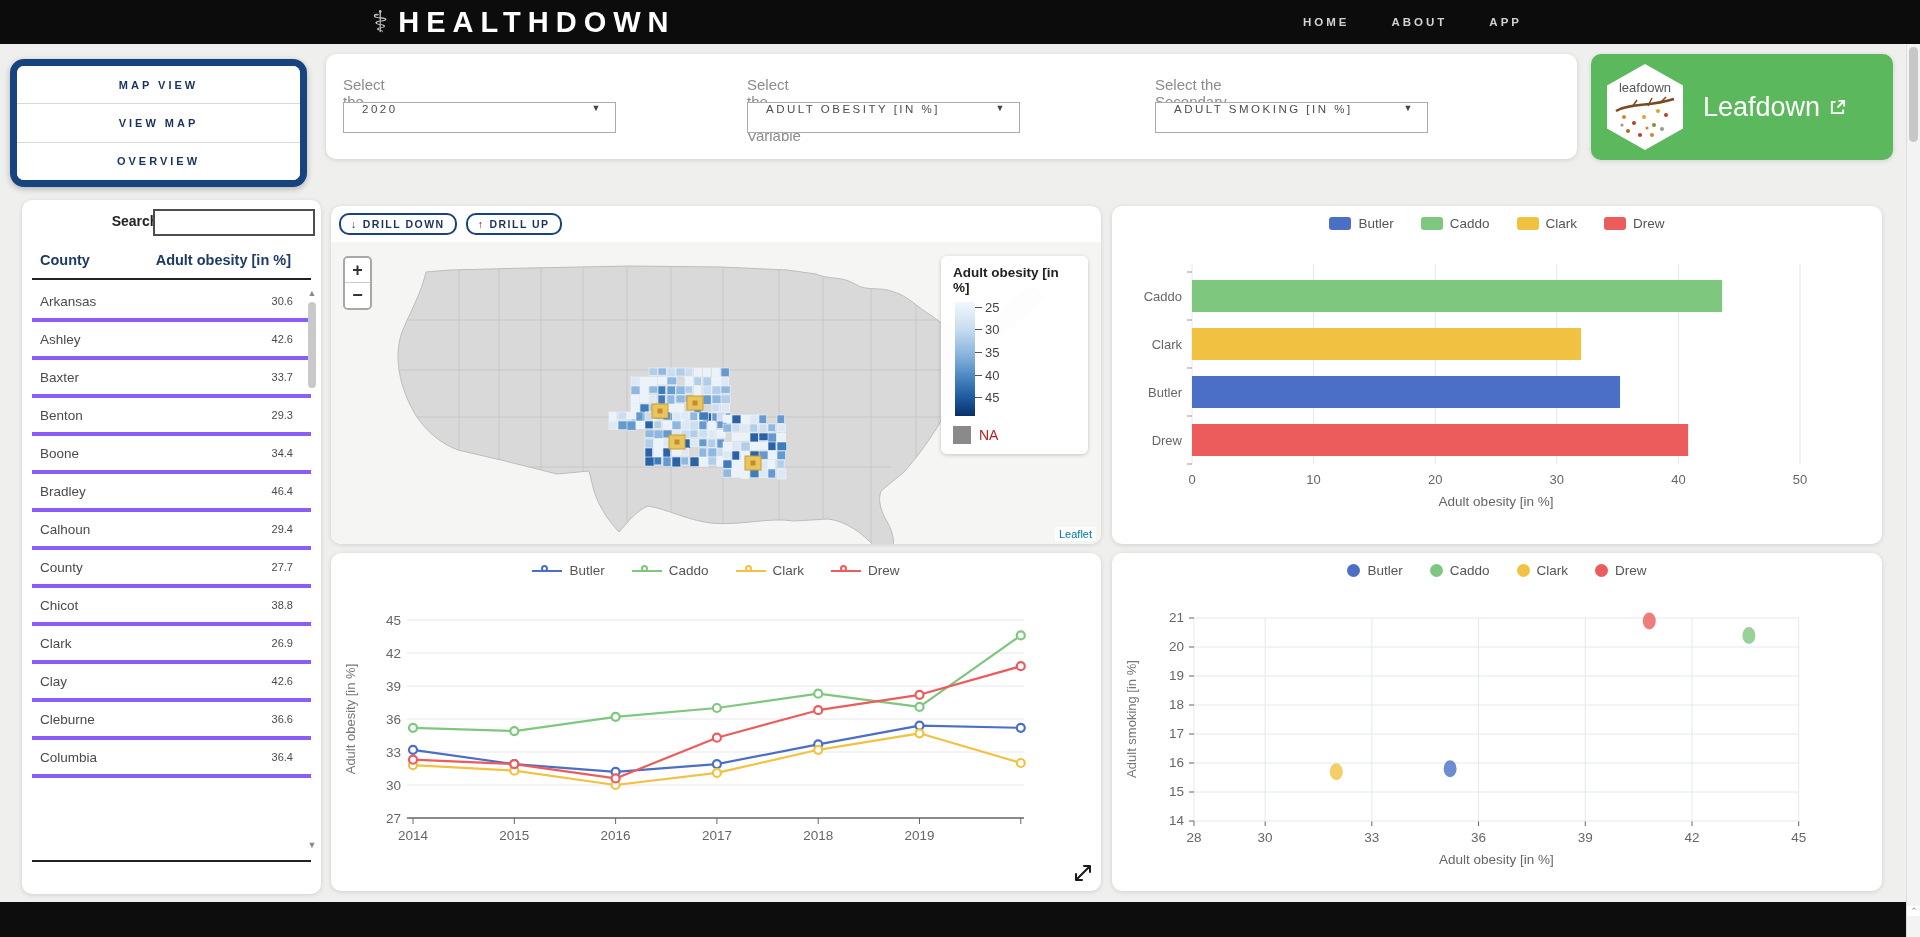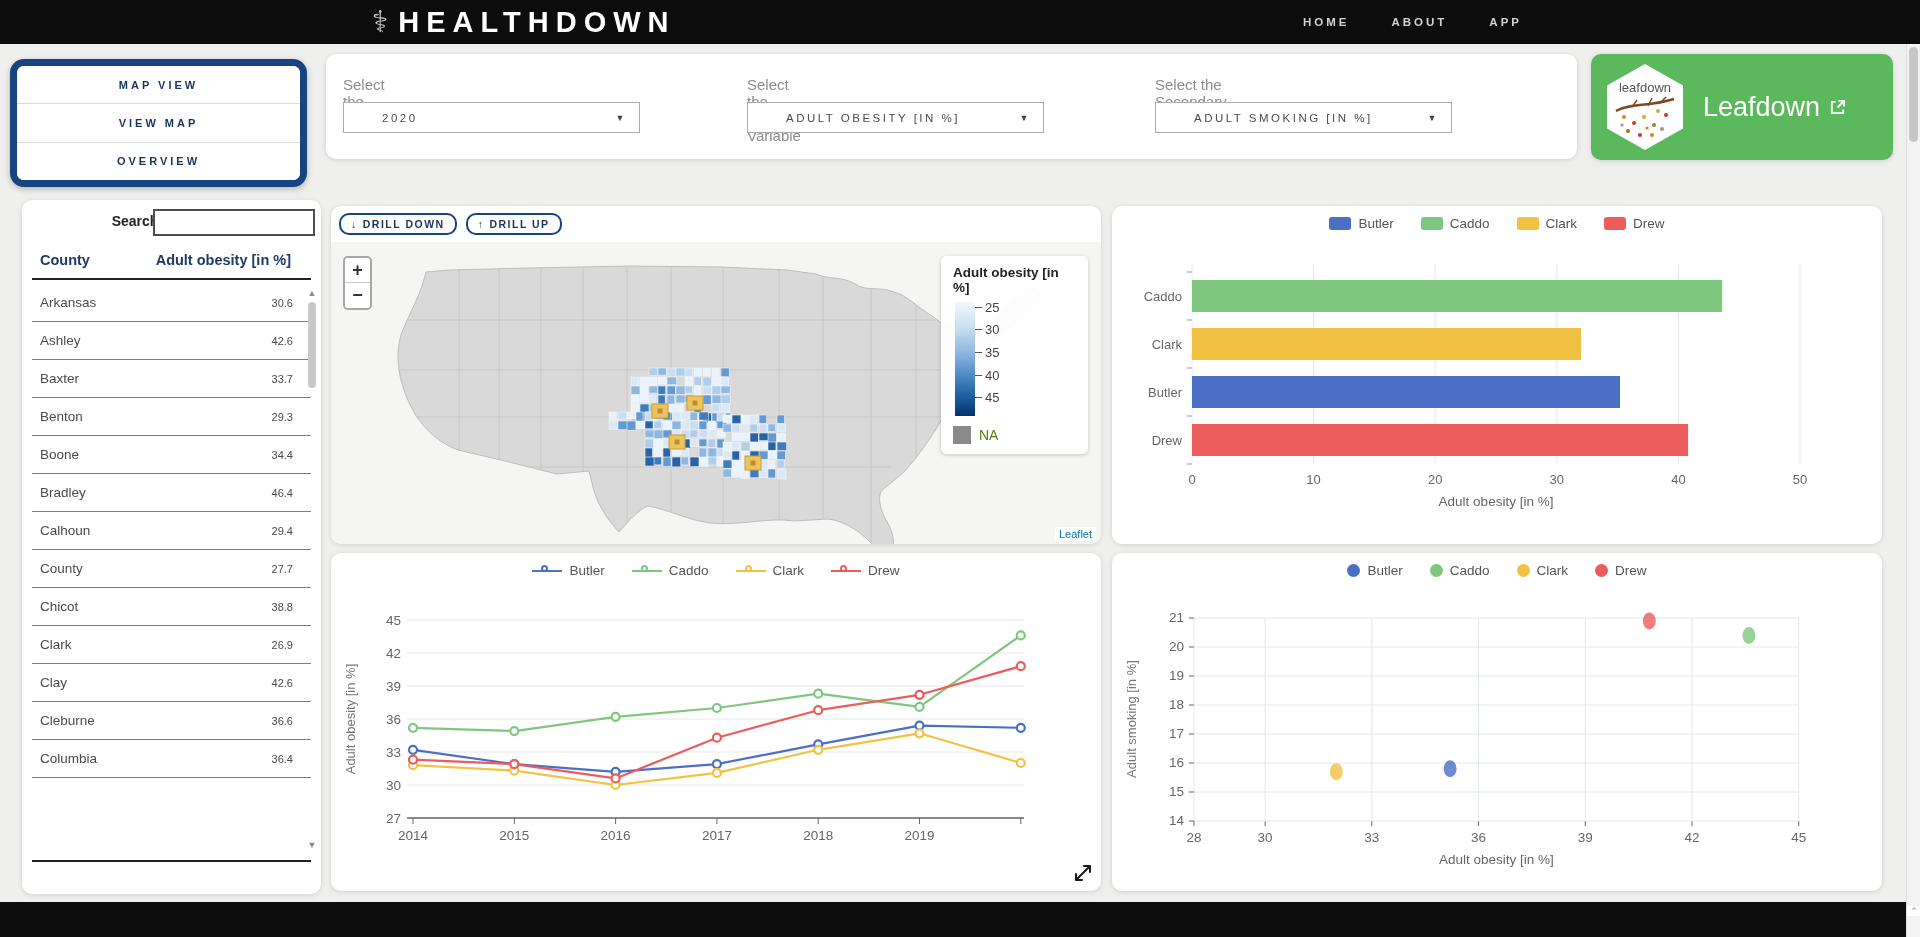--- a/index.html
+++ b/index.html
@@ -24,22 +24,22 @@
               border-bottom:1px solid #d9d9d9; background:#fff; cursor:pointer; }
   .view-nav .vn-item:last-child { border-bottom:none; }
 
   
   .card { position:absolute; background:#fff; border-radius:10px; box-shadow:0 1px 5px rgba(0,0,0,.13); }
 
   
   .controls-card { left:326px; top:54px; width:1251px; height:105px; }
   .ctrl-group { position:absolute; top:0; height:100%; }
   .ctrl-label { position:absolute; top:22px; font-size:15px; color:#8c8c8c; }
-  .ctrl-select { position:absolute; top:48px; height:31px; width:297px; border:1px solid #ababab;
-                 background:#fff; display:flex; align-items:center; padding-left:38px;
+  .ctrl-select { position:absolute; top:48px; height:31px; width:273px; border:1px solid #ababab;
+                 background:#fff; display:flex; padding-left:18px;
                  font-size:11.5px; letter-spacing:2.5px; color:#4c4c4c; cursor:pointer; }
   .ctrl-select .caret { position:absolute; right:12px; font-size:9px; color:#444; }
 
   
   .leafdown-card { left:1591px; top:54px; width:302px; height:106px; background:#5cb85c;
                    display:flex; align-items:center; padding-left:16px; gap:20px; cursor:pointer; }
   .hex { width:76px; height:86px; background:#fff; display:flex; flex-direction:column; align-items:center;
          clip-path:polygon(50% 0,100% 25%,100% 75%,50% 100%,0 75%,0 25%); }
   .hex .hex-word { font-size:13px; color:#555; margin-top:16px; }
   .leaf-title { color:#fff; font-size:27px; display:flex; align-items:center; gap:9px; }
@@ -47,21 +47,21 @@
   
   .table-card { left:22px; top:200px; width:299px; height:694px; }
   .search-row { position:absolute; top:9px; left:0; width:100%; height:28px; }
   .search-label { position:absolute; right:158px; top:4px; font-size:14px; font-weight:bold; color:#222; }
   .search-input { position:absolute; left:131px; top:0; width:162px; height:27px; border:2px solid #4d4d4d; background:#fff; padding:0 6px; font-size:13px; }
   .tbl-head { position:absolute; top:52px; left:0; width:100%; }
   .tbl-head .h-county { position:absolute; left:18px; font-size:14.5px; font-weight:bold; color:#1e3a66; }
   .tbl-head .h-value  { position:absolute; right:30px; font-size:14.5px; font-weight:bold; color:#1e3a66; }
   .tbl-underline { position:absolute; top:78px; left:10px; width:279px; border-bottom:2px solid #222; }
   .tbl-rows { position:absolute; top:84px; left:10px; width:279px; }
-  .t-row { position:relative; height:38px; display:flex; align-items:center; border-bottom:1px solid #8b5cf6; cursor:pointer; }
+  .t-row { position:relative; height:38px; display:flex; align-items:center; border-bottom:4px solid #8b5cf6; cursor:pointer; }
   .t-row .c-name { padding-left:8px; font-size:13.5px; color:#4a4a4a; }
   .t-row .c-val { position:absolute; right:18px; font-size:11px; color:#4a4a4a; }
   .t-row.group { height:36px; background:#d8d8d8; font-weight:bold; border-bottom:1px solid #cfcfcf; }
   .t-row.group .c-name { color:#333; }
   .tbl-bottomline { position:absolute; top:660px; left:10px; width:279px; border-bottom:2px solid #222; }
   .tbl-scroll { position:absolute; right:3px; top:88px; width:12px; height:566px; }
   .tbl-scroll .arr { position:absolute; left:0; width:12px; text-align:center; font-size:9px; color:#8a8a8a; }
   .tbl-scroll .thumb { position:absolute; left:2px; top:14px; width:8px; height:86px; background:#c9c9c9; border-radius:4px; }
 
   
@@ -80,21 +80,21 @@
                 border-radius:6px; box-shadow:0 1px 4px rgba(0,0,0,.2); padding:9px 10px 10px 12px; z-index:6; }
   .map-legend .lg-title { font-size:13.5px; font-weight:bold; color:#222; margin-bottom:7px; }
   .lg-scale { position:relative; height:114px; margin-left:2px; }
   .lg-grad { position:absolute; left:0; top:0; width:20px; height:114px;
              background:linear-gradient(#f2f8fd, #c6dcef 24%, #8ab4dd 46%, #4a86c2 66%, #1d5a9e 84%, #08306b); }
   .lg-tick { position:absolute; left:20px; display:flex; align-items:center; height:14px; }
   .lg-tick .dash { width:7px; border-top:1.5px solid #555; margin-right:3px; }
   .lg-tick .num { font-size:13px; color:#444; }
   .lg-na { display:flex; align-items:center; gap:8px; margin-top:10px; }
   .lg-na .na-swatch { width:18px; height:18px; background:#8a8a8a; }
-  .lg-na .na-label { font-size:14px; color:#4d7c0f; }
+  .lg-na .na-label { font-size:14px; color:#b91c1c; }
   .leaflet-attr { position:absolute; right:5px; bottom:3px; font-size:11px; color:#0078A8;
                   background:rgba(255,255,255,.75); padding:1px 4px; z-index:6; text-decoration:none; }
 
   
   .bar-card { left:1112px; top:206px; width:770px; height:338px; }
   .line-card { left:331px; top:553px; width:770px; height:338px; }
   .scatter-card { left:1112px; top:553px; width:770px; height:338px; }
   .chart-legend { position:absolute; left:0; top:10px; width:100%; display:flex; justify-content:center;
                   gap:27px; z-index:4; }
   .cl-item { display:flex; align-items:center; gap:7px; cursor:pointer; }

